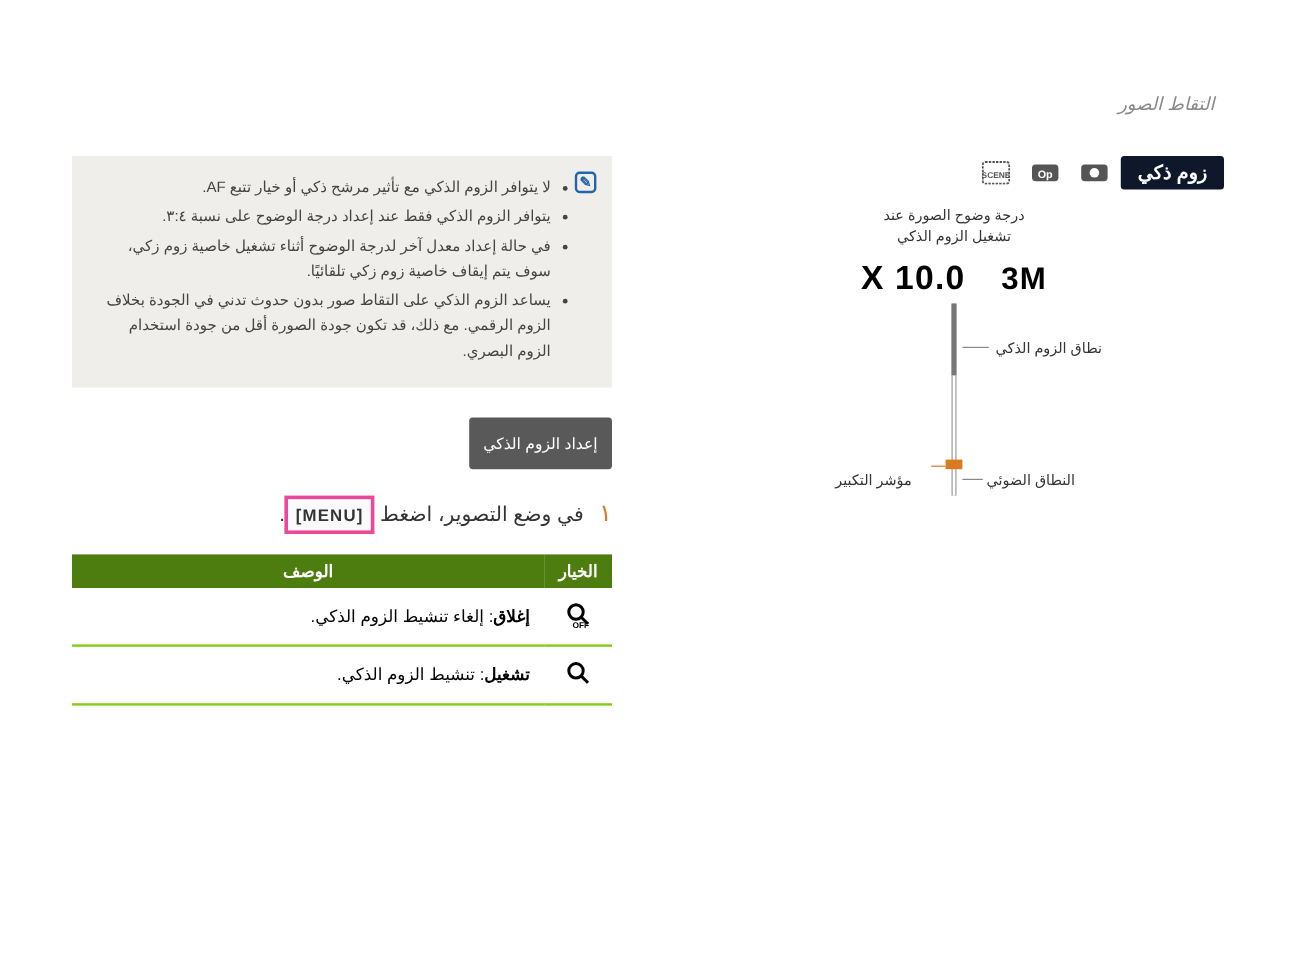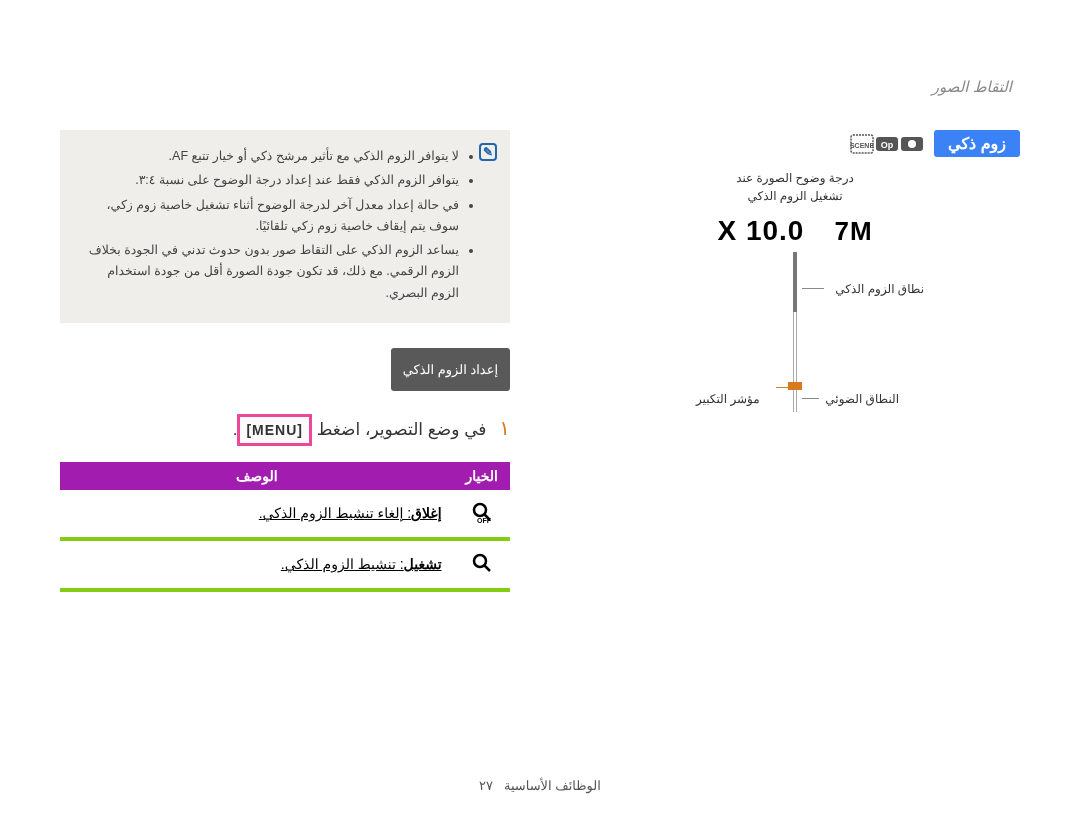--- a/index.html
+++ b/index.html
@@ -32,30 +32,30 @@
   }
   .col-right { flex: 1; }
   .col-left { flex: 1; }
   .section-title-row {
     display: flex;
     align-items: center;
     gap: 10px;
     margin-bottom: 12px;
   }
   .section-title {
-    background: #3b82f6;
+    background: #0f172a;
     color: #fff;
     padding: 4px 14px;
     font-size: 16px;
     font-weight: bold;
     border-radius: 3px;
   }
   .mode-icons {
     display: flex;
-    gap: 1px;
+    gap: 17px;
     align-items: center;
   }
   .mode-icon {
     width: 24px;
     height: 20px;
     display: inline-block;
   }
   .body-text {
     font-size: 14px;
     line-height: 1.8;
@@ -134,20 +134,21 @@
     left: 50%;
     transform: translateX(-50%);
     width: 14px;
     height: 8px;
     background: #d97a1f;
   }
   .label-line {
     position: absolute;
     font-size: 12px;
     color: #333;
+    text-align: center;
   }
   .label-smart { top: 30px; right: -120px; width: 100px; }
   .label-optical { top: 140px; right: -95px; width: 80px; }
   .label-indicator { top: 140px; left: -90px; width: 80px; text-align: left; }
   .line-conn {
     position: absolute;
     height: 1px;
     background: #888;
   }
   .info-box {
@@ -211,32 +212,31 @@
     letter-spacing: 1px;
     direction: ltr;
     background: #fafafa;
   }
   .options-table {
     width: 100%;
     border-collapse: collapse;
     margin-top: 15px;
   }
   .options-table th {
-    background: #a21caf;
+    background: #4d7c0f;
     color: #fff;
     padding: 6px 12px;
     font-size: 14px;
     font-weight: bold;
     text-align: center;
   }
   .options-table td {
     padding: 10px 12px;
     font-size: 14px;
-    border-bottom: 4px solid #84cc16;
-    text-decoration: underline;
+    border-bottom: 2px solid #84cc16;
   }
   .options-table td:first-child {
     width: 55px;
     text-align: center;
   }
   .opt-icon {
     width: 24px;
     height: 24px;
     display: inline-block;
   }
@@ -276,21 +276,21 @@
               <text x="12" y="14" font-size="7" text-anchor="middle" fill="#555" font-weight="bold">SCENE</text>
             </svg>
         </span>
       </div>
 
       <div class="diagram-caption" style="white-space:pre-line">درجة وضوح الصورة عند
 تشغيل الزوم الذكي</div>
 
       <div class="zoom-display">
         <div class="zoom-top">
-          <span class="zoom-3m">7M</span>
+          <span class="zoom-3m">3M</span>
           <span class="zoom-x100">X 10.0</span>
         </div>
         <div class="zoom-bar-area">
           <div class="zoom-bar"></div>
           <div class="zoom-fill"></div>
           <div class="zoom-optical"></div>
           <div class="zoom-handle"></div>
           <span class="label-line label-smart">نطاق الزوم الذكي</span>
           <div class="line-conn" style="top:36px; right:-20px; width:22px;"></div>
           <span class="label-line label-optical">النطاق الضوئي</span>
@@ -349,18 +349,13 @@
             </td>
             <td>
               <span class="bold">تشغيل</span><span>: تنشيط الزوم الذكي.</span>
             </td>
           </tr>
         </tbody>
       </table>
     </div>
   </div>
 
-  <div class="footer">
-    <span>الوظائف الأساسية</span>
-    &nbsp;
-    <span>٢٧</span>
-  </div>
 </div>
 
 </body></html>

